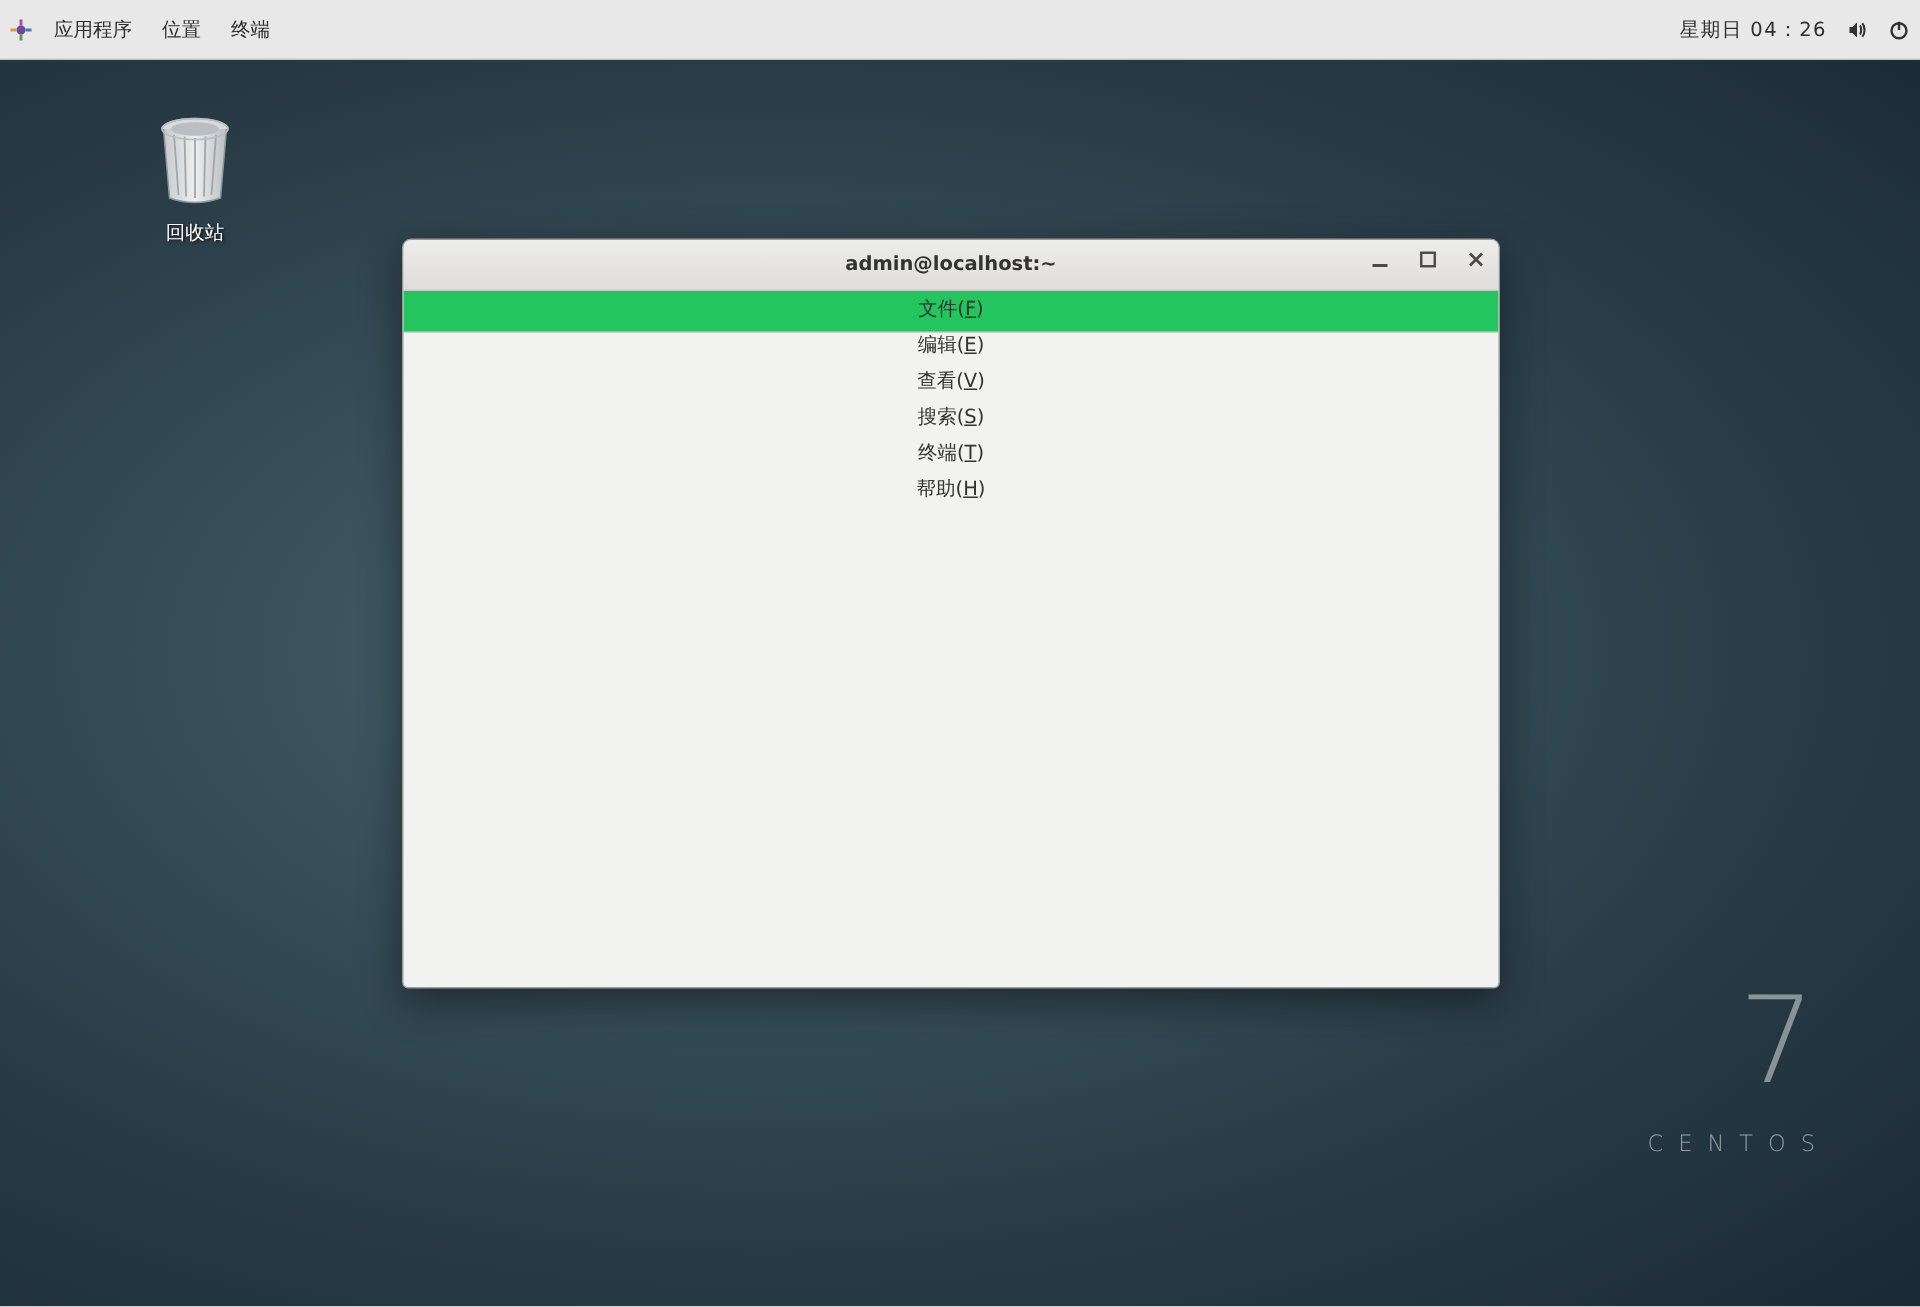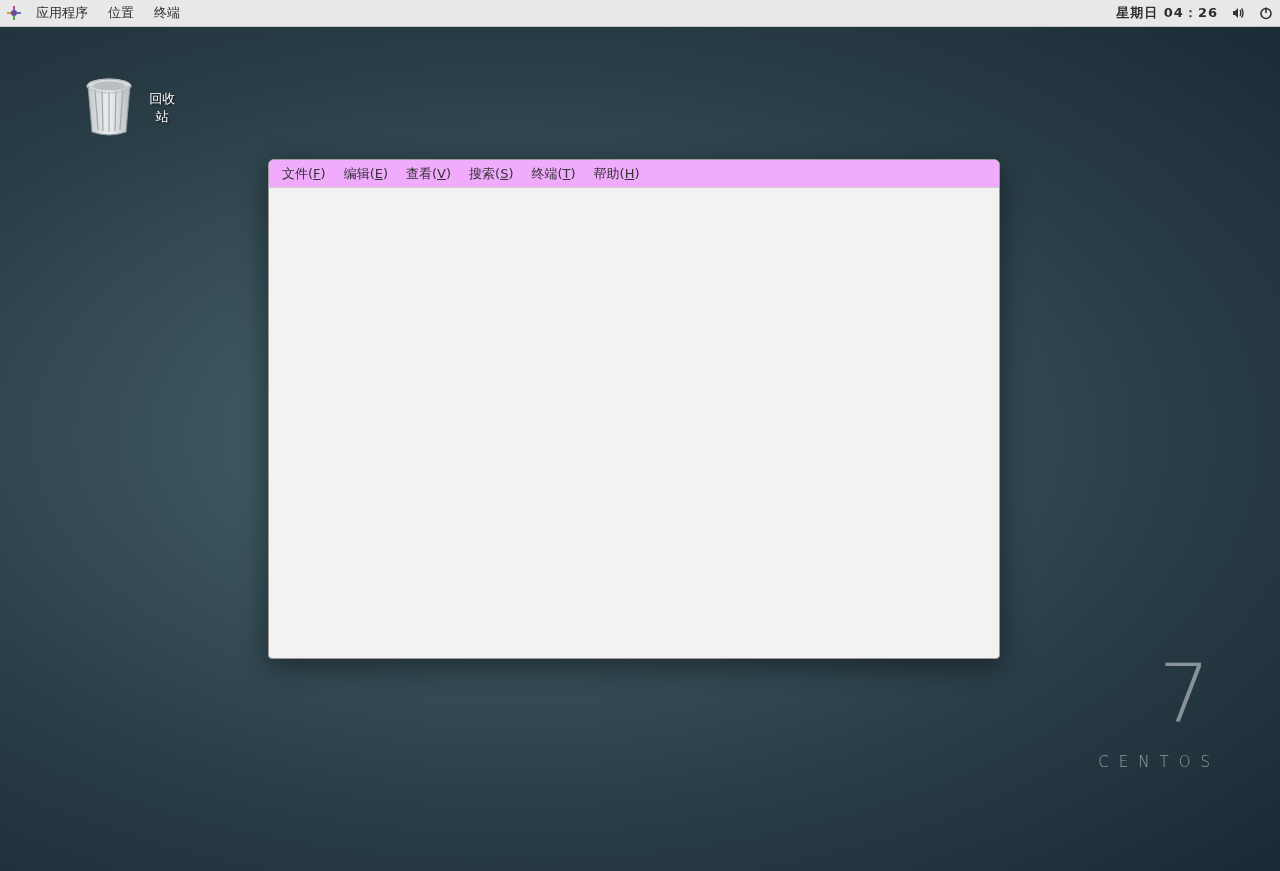--- a/index.html
+++ b/index.html
@@ -10,40 +10,41 @@
       position: relative;
       width: 1280px;
       height: 871px;
       background: radial-gradient(ellipse at 40% 50%, #4a6670 0%, #3a525c 30%, #2a3e48 60%, #1a2a34 100%);
     }
     
     
     .top-panel {
       position: absolute;
       top: 0; left: 0; right: 0;
-      height: 27px;
+      height: 40px;
       background: #e8e8e8;
       display: flex;
       padding: 0 6px;
       font-size: 13px;
       color: #2e2e2e;
       border-bottom: 1px solid #c4c4c4;
     }
     .panel-left { display: flex; align-items: center; gap: 0; }
     .panel-right { margin-left: auto; display: flex; align-items: center; gap: 12px; }
     .panel-item { padding: 2px 10px; cursor: pointer; }
     .system-logo { width: 16px; height: 16px; margin-right: 4px; display: flex; align-items: center; justify-content: center;}
-    .clock { letter-spacing: 1px; font-weight: bold; }
+    .clock { letter-spacing: 1px; }
     .panel-icon { width: 16px; height: 16px; display: flex; align-items: center; justify-content: center; cursor: pointer; }
     
     
     .desktop-icon {
       position: absolute;
       width: 100px;
       display: flex;
+      flex-direction: column;
       align-items: center;
       gap: 6px;
       cursor: pointer;
       font-size: 13px;
     }
     .desktop-icon .label {
       color: #fff;
       text-shadow: 1px 1px 2px rgba(0,0,0,0.8);
       text-align: center;
     }
@@ -87,28 +88,29 @@
       align-items: center;
     }
     .win-btn {
       width: 18px; height: 18px;
       display: flex; align-items: center; justify-content: center;
       cursor: pointer;
       color: #4a4a4a;
     }
     .menubar {
       height: 28px;
-      background: #f0abfc;
+      background: #22c55e;
       border-bottom: 1px solid #d0d0ce;
       display: flex;
       align-items: center;
       padding: 0 4px;
       font-size: 13px;
       color: #333;
       gap: 0;
+      flex-direction: column;
     }
     .menu-item { padding: 3px 9px; cursor: pointer; }
     .menu-item .ul { text-decoration: underline; }
     .terminal-body {
       flex: 1;
       background: #ffffff;
       position: relative;
       font-family: "DejaVu Sans Mono", "Liberation Mono", monospace;
       font-size: 14px;
       color: #000;
@@ -206,20 +208,40 @@
         <line x1="43" y1="14" x2="40" y2="54" stroke="#a0a6a9" stroke-width="1.2"></line>
         <ellipse cx="29" cy="10" rx="22" ry="7" fill="none" stroke="#b8bec1" stroke-width="1"></ellipse>
         <ellipse cx="29" cy="10" rx="16" ry="4.5" fill="#b8bec1"></ellipse>
       </svg>
     </div>
     <div class="label">回收站</div>
   </div>
 
 
   <div class="window">
+    <div class="titlebar">
+      <span>admin@localhost:~</span>
+      <div class="window-controls">
+        <span class="win-btn">
+          <svg width="12" height="12" viewBox="0 0 12 12">
+              <rect x="1" y="9" width="10" height="2" fill="#4a4a4a"></rect>
+            </svg>
+        </span>
+        <span class="win-btn">
+          <svg width="12" height="12" viewBox="0 0 12 12">
+              <rect x="1.5" y="1.5" width="9" height="9" fill="none" stroke="#4a4a4a" stroke-width="1.6"></rect>
+            </svg>
+        </span>
+        <span class="win-btn">
+          <svg width="12" height="12" viewBox="0 0 12 12">
+              <path d="M2 2 L10 10 M10 2 L2 10" stroke="#4a4a4a" stroke-width="1.8"></path>
+            </svg>
+        </span>
+      </div>
+    </div>
     <div class="menubar">
       <span class="menu-item"><span>文件(</span><span class="ul">F</span><span>)</span></span>
       <span class="menu-item"><span>编辑(</span><span class="ul">E</span><span>)</span></span>
       <span class="menu-item"><span>查看(</span><span class="ul">V</span><span>)</span></span>
       <span class="menu-item"><span>搜索(</span><span class="ul">S</span><span>)</span></span>
       <span class="menu-item"><span>终端(</span><span class="ul">T</span><span>)</span></span>
       <span class="menu-item"><span>帮助(</span><span class="ul">H</span><span>)</span></span>
     </div>
   </div>
 

